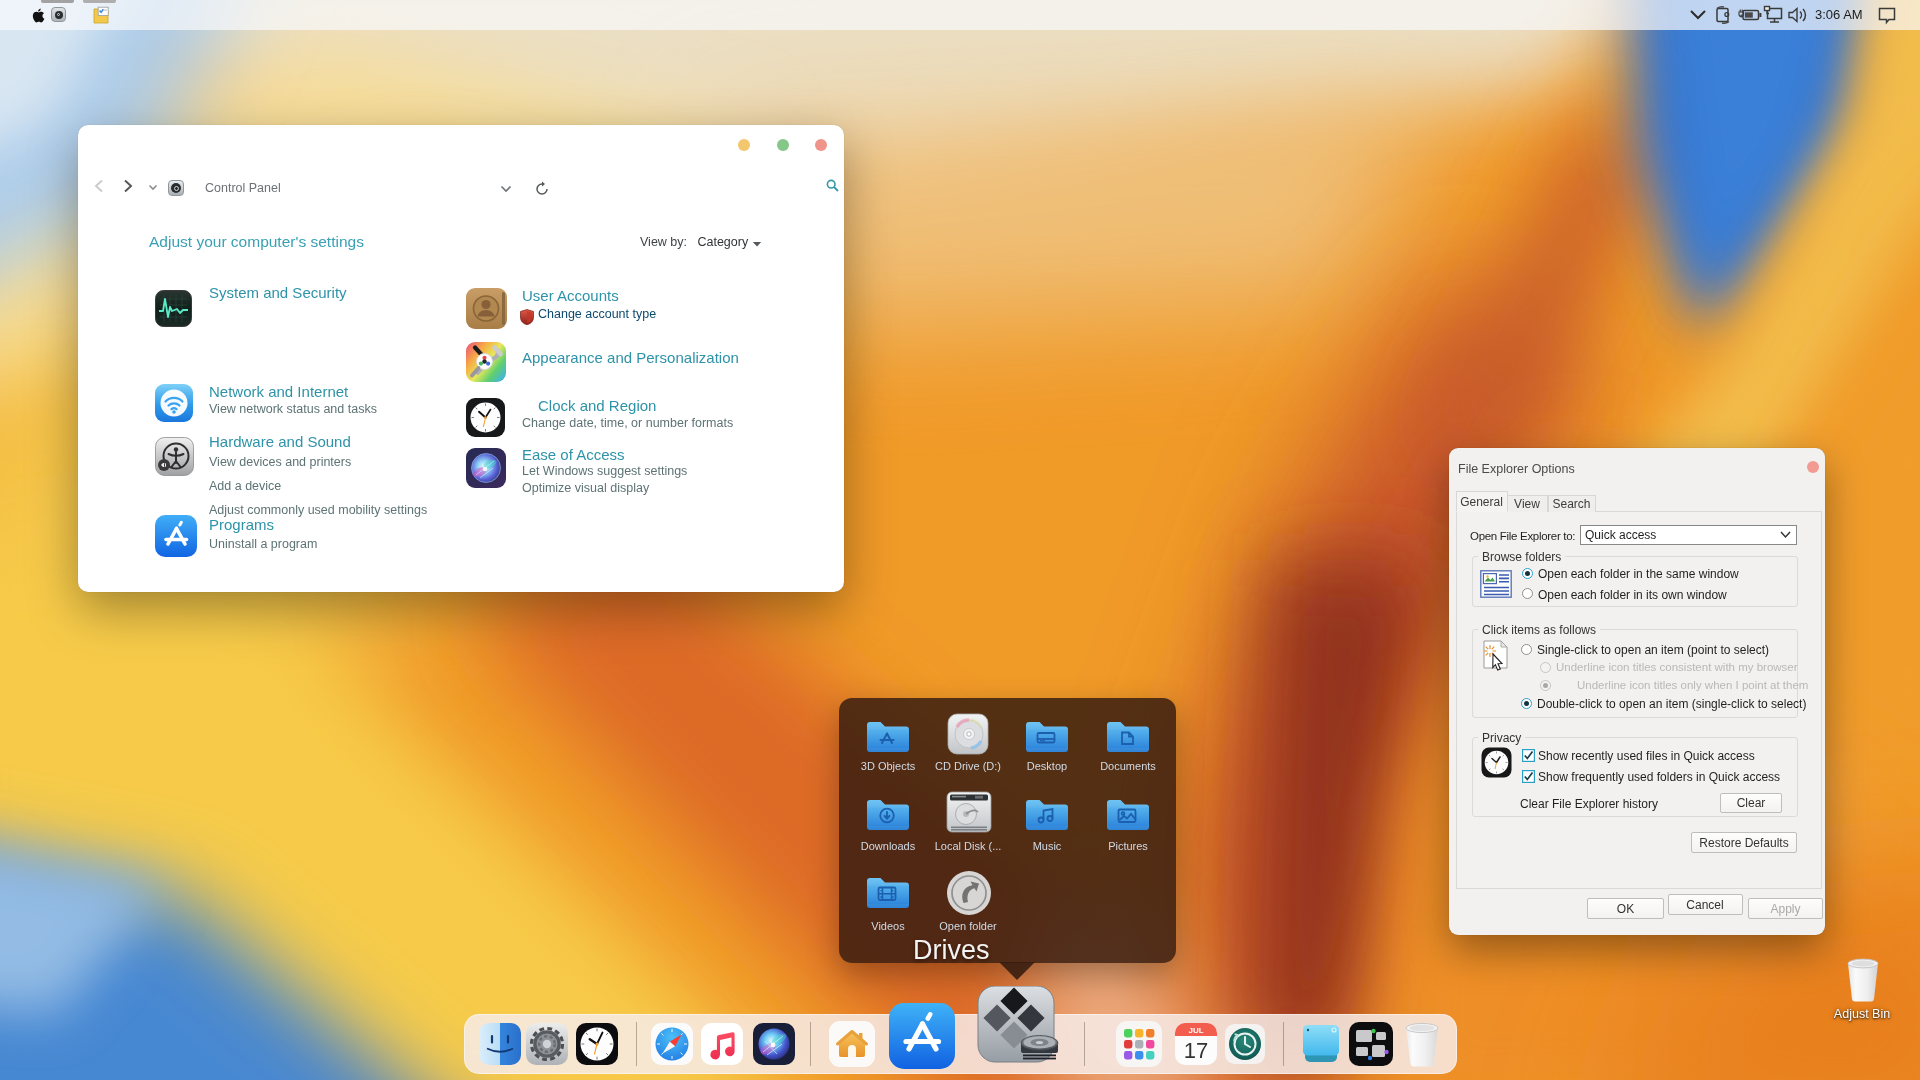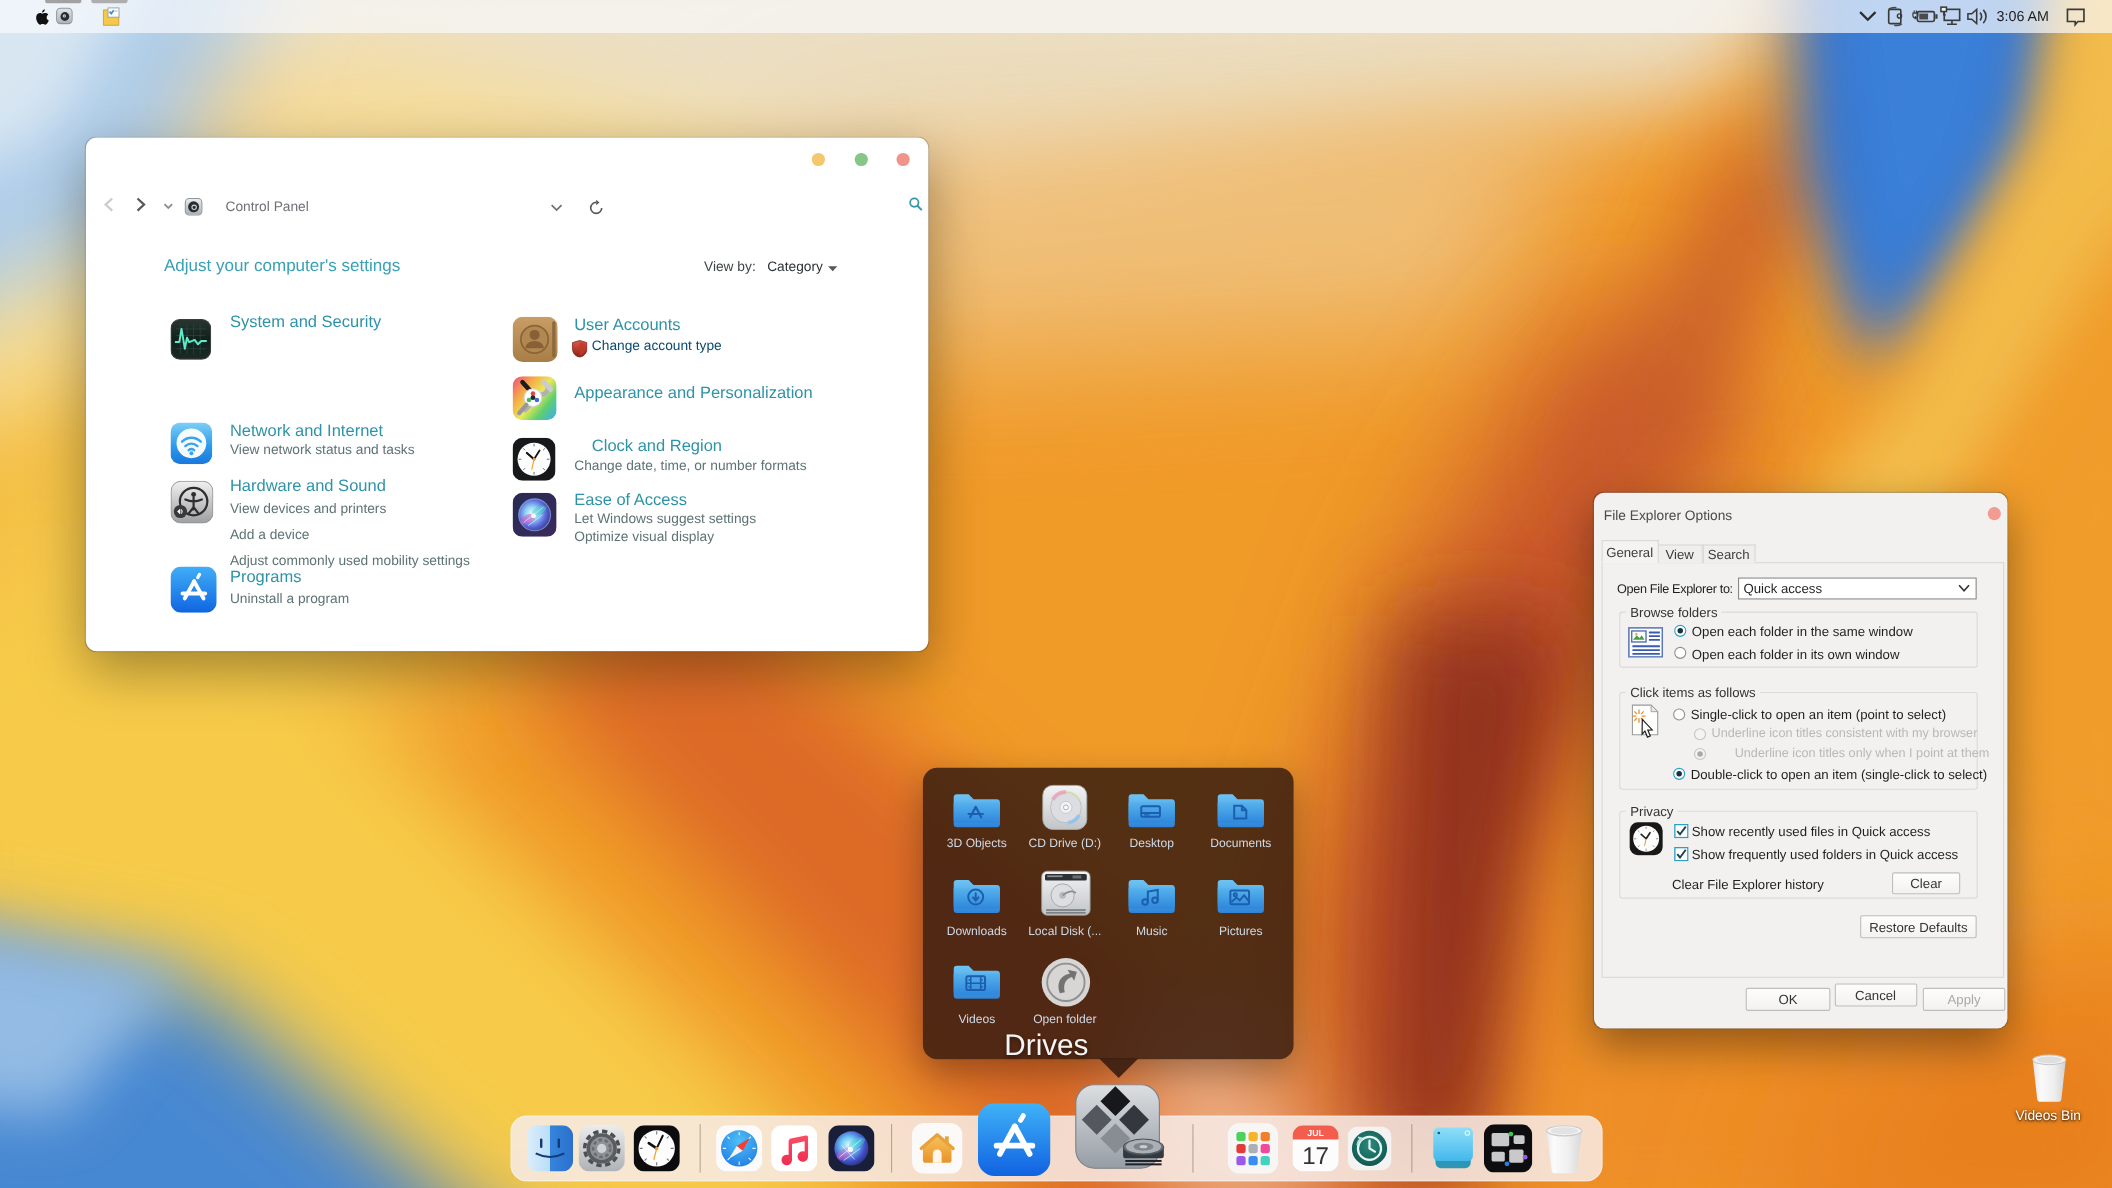--- a/index.html
+++ b/index.html
@@ -771,15 +771,15 @@
           <stop offset="0" stop-color="#e4e4e4"></stop>
           <stop offset="0.25" stop-color="#fafafa"></stop>
           <stop offset="0.65" stop-color="#eeeeee"></stop>
           <stop offset="1" stop-color="#d2d2d2"></stop>
         </linearGradient>
       </defs>
   <path d="M4 6.5 L8 42 a3 3 0 0 0 3 2.6 h16 a3 3 0 0 0 3-2.6 L34 6.5 Z" fill="url(#rbg)"></path>
   <ellipse cx="19" cy="6.5" rx="15" ry="4.4" fill="#f2f2f2" stroke="#c5c5c5" stroke-width="1"></ellipse>
   <ellipse cx="19" cy="6.5" rx="11.6" ry="3" fill="#dedede"></ellipse>
 </svg>
-<div class="abs" style="left:1812px;top:1007px;width:100px;text-align:center;font-size:12.5px;color:#fff;text-shadow:0 1px 2px rgba(0,0,0,0.75), 0 0 4px rgba(0,0,0,0.5);">Videos Bin</div>
+<div class="abs" style="left:1812px;top:1007px;width:100px;text-align:center;font-size:12.5px;color:#fff;text-shadow:0 1px 2px rgba(0,0,0,0.75), 0 0 4px rgba(0,0,0,0.5);">Adjust Bin</div>
 
 </div>
 
 </body></html>

